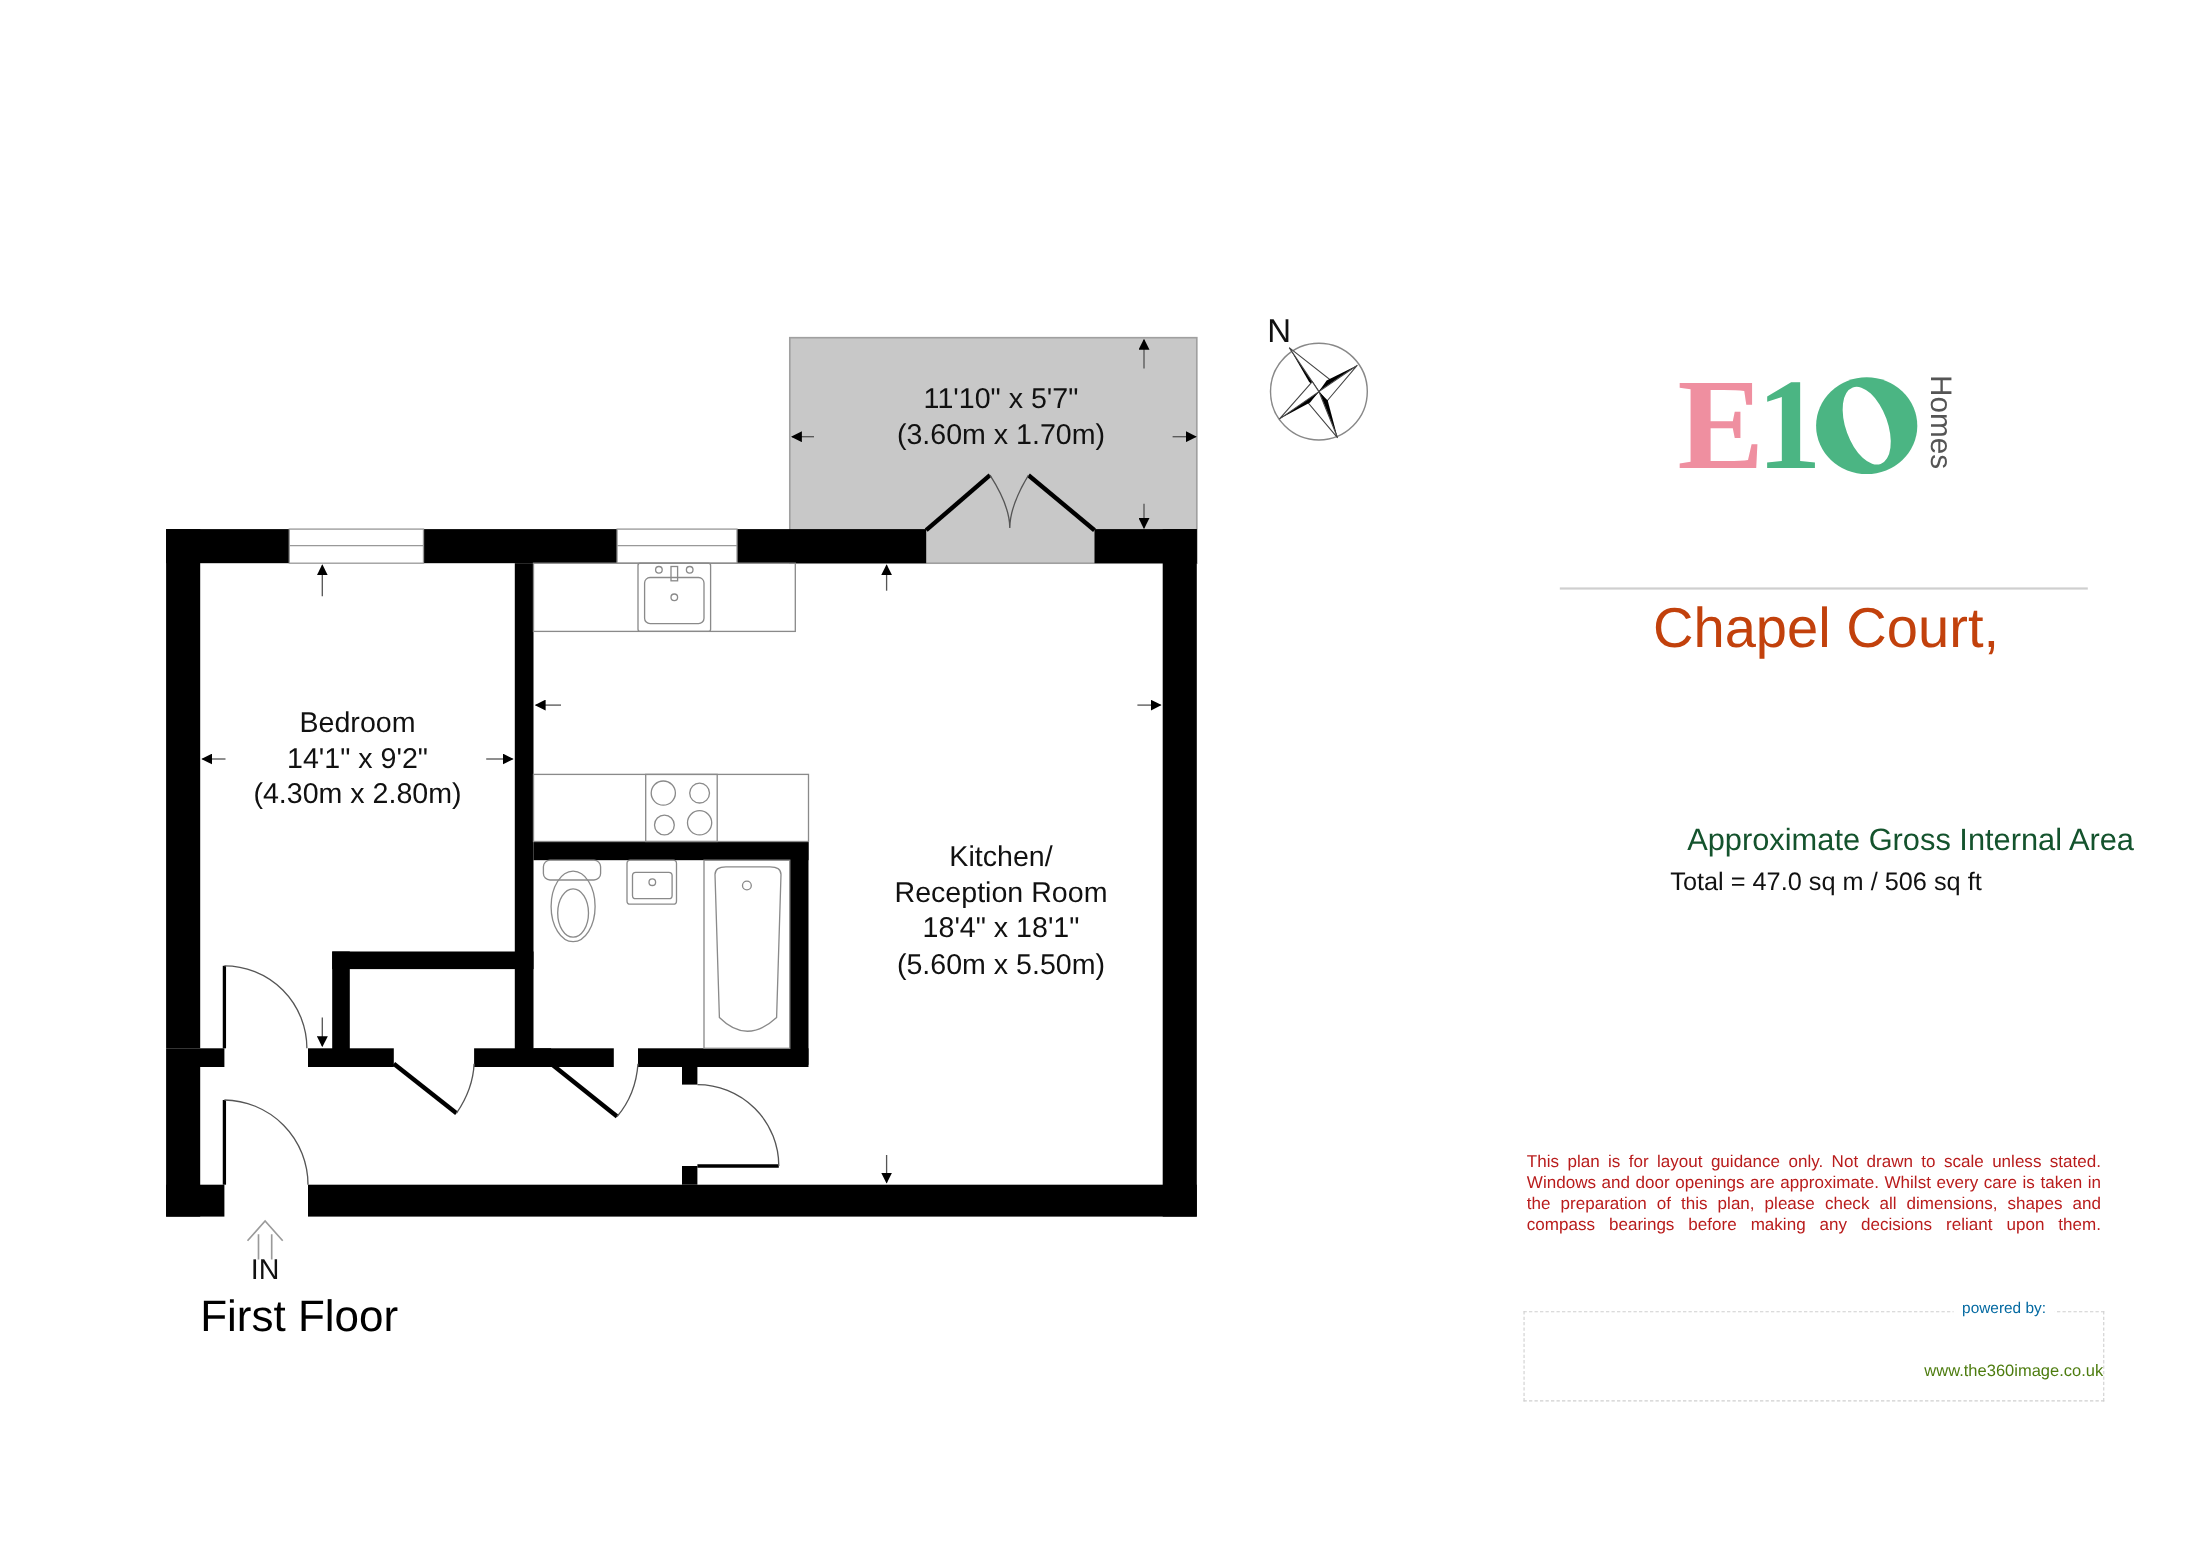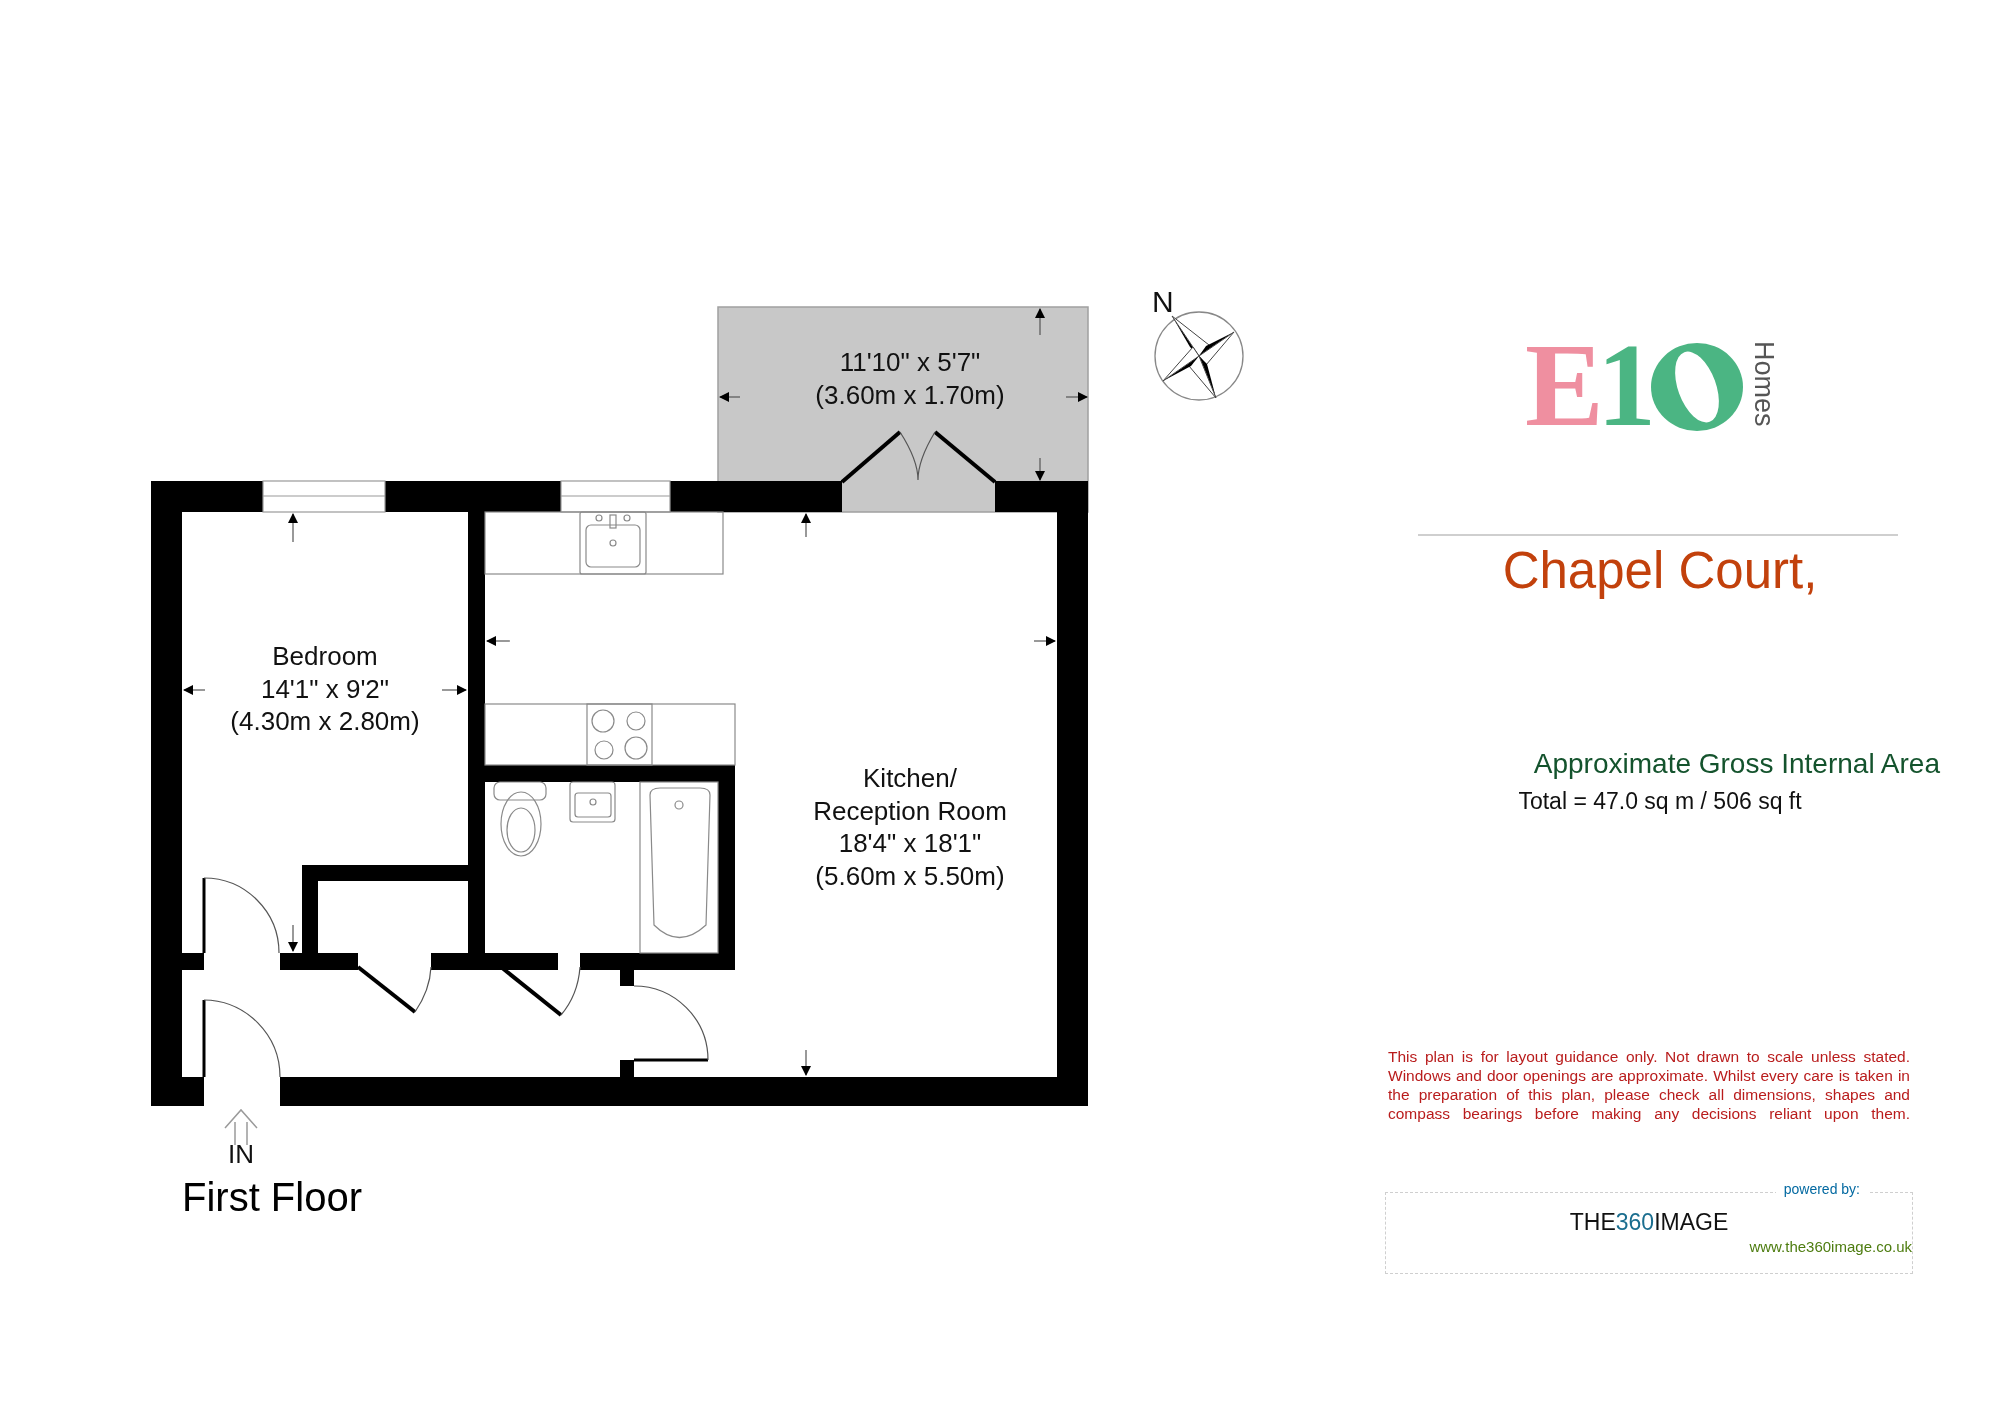--- a/index.html
+++ b/index.html
@@ -207,15 +207,14 @@
 <div class="title">
   <div>Chapel Court,</div>
 </div>
 <div class="area-head">Approximate Gross Internal Area</div>
 <div class="area-total">Total = 47.0 sq m / 506 sq ft</div>
 
 <div class="disclaimer">This plan is for layout guidance only. Not drawn to scale unless stated. Windows and door openings are approximate. Whilst every care is taken in the preparation of this plan, please check all dimensions, shapes and compass bearings before making any decisions reliant upon them.</div>
 
 <div class="powered-box">
   <span class="powered-by">powered by:</span>
-  <div class="the360"><span>THE</span><span class="accent">360</span><span>IMAGE</span></div>
   <div class="the360-url">www.the360image.co.uk</div>
 </div>
 
 </body></html>

